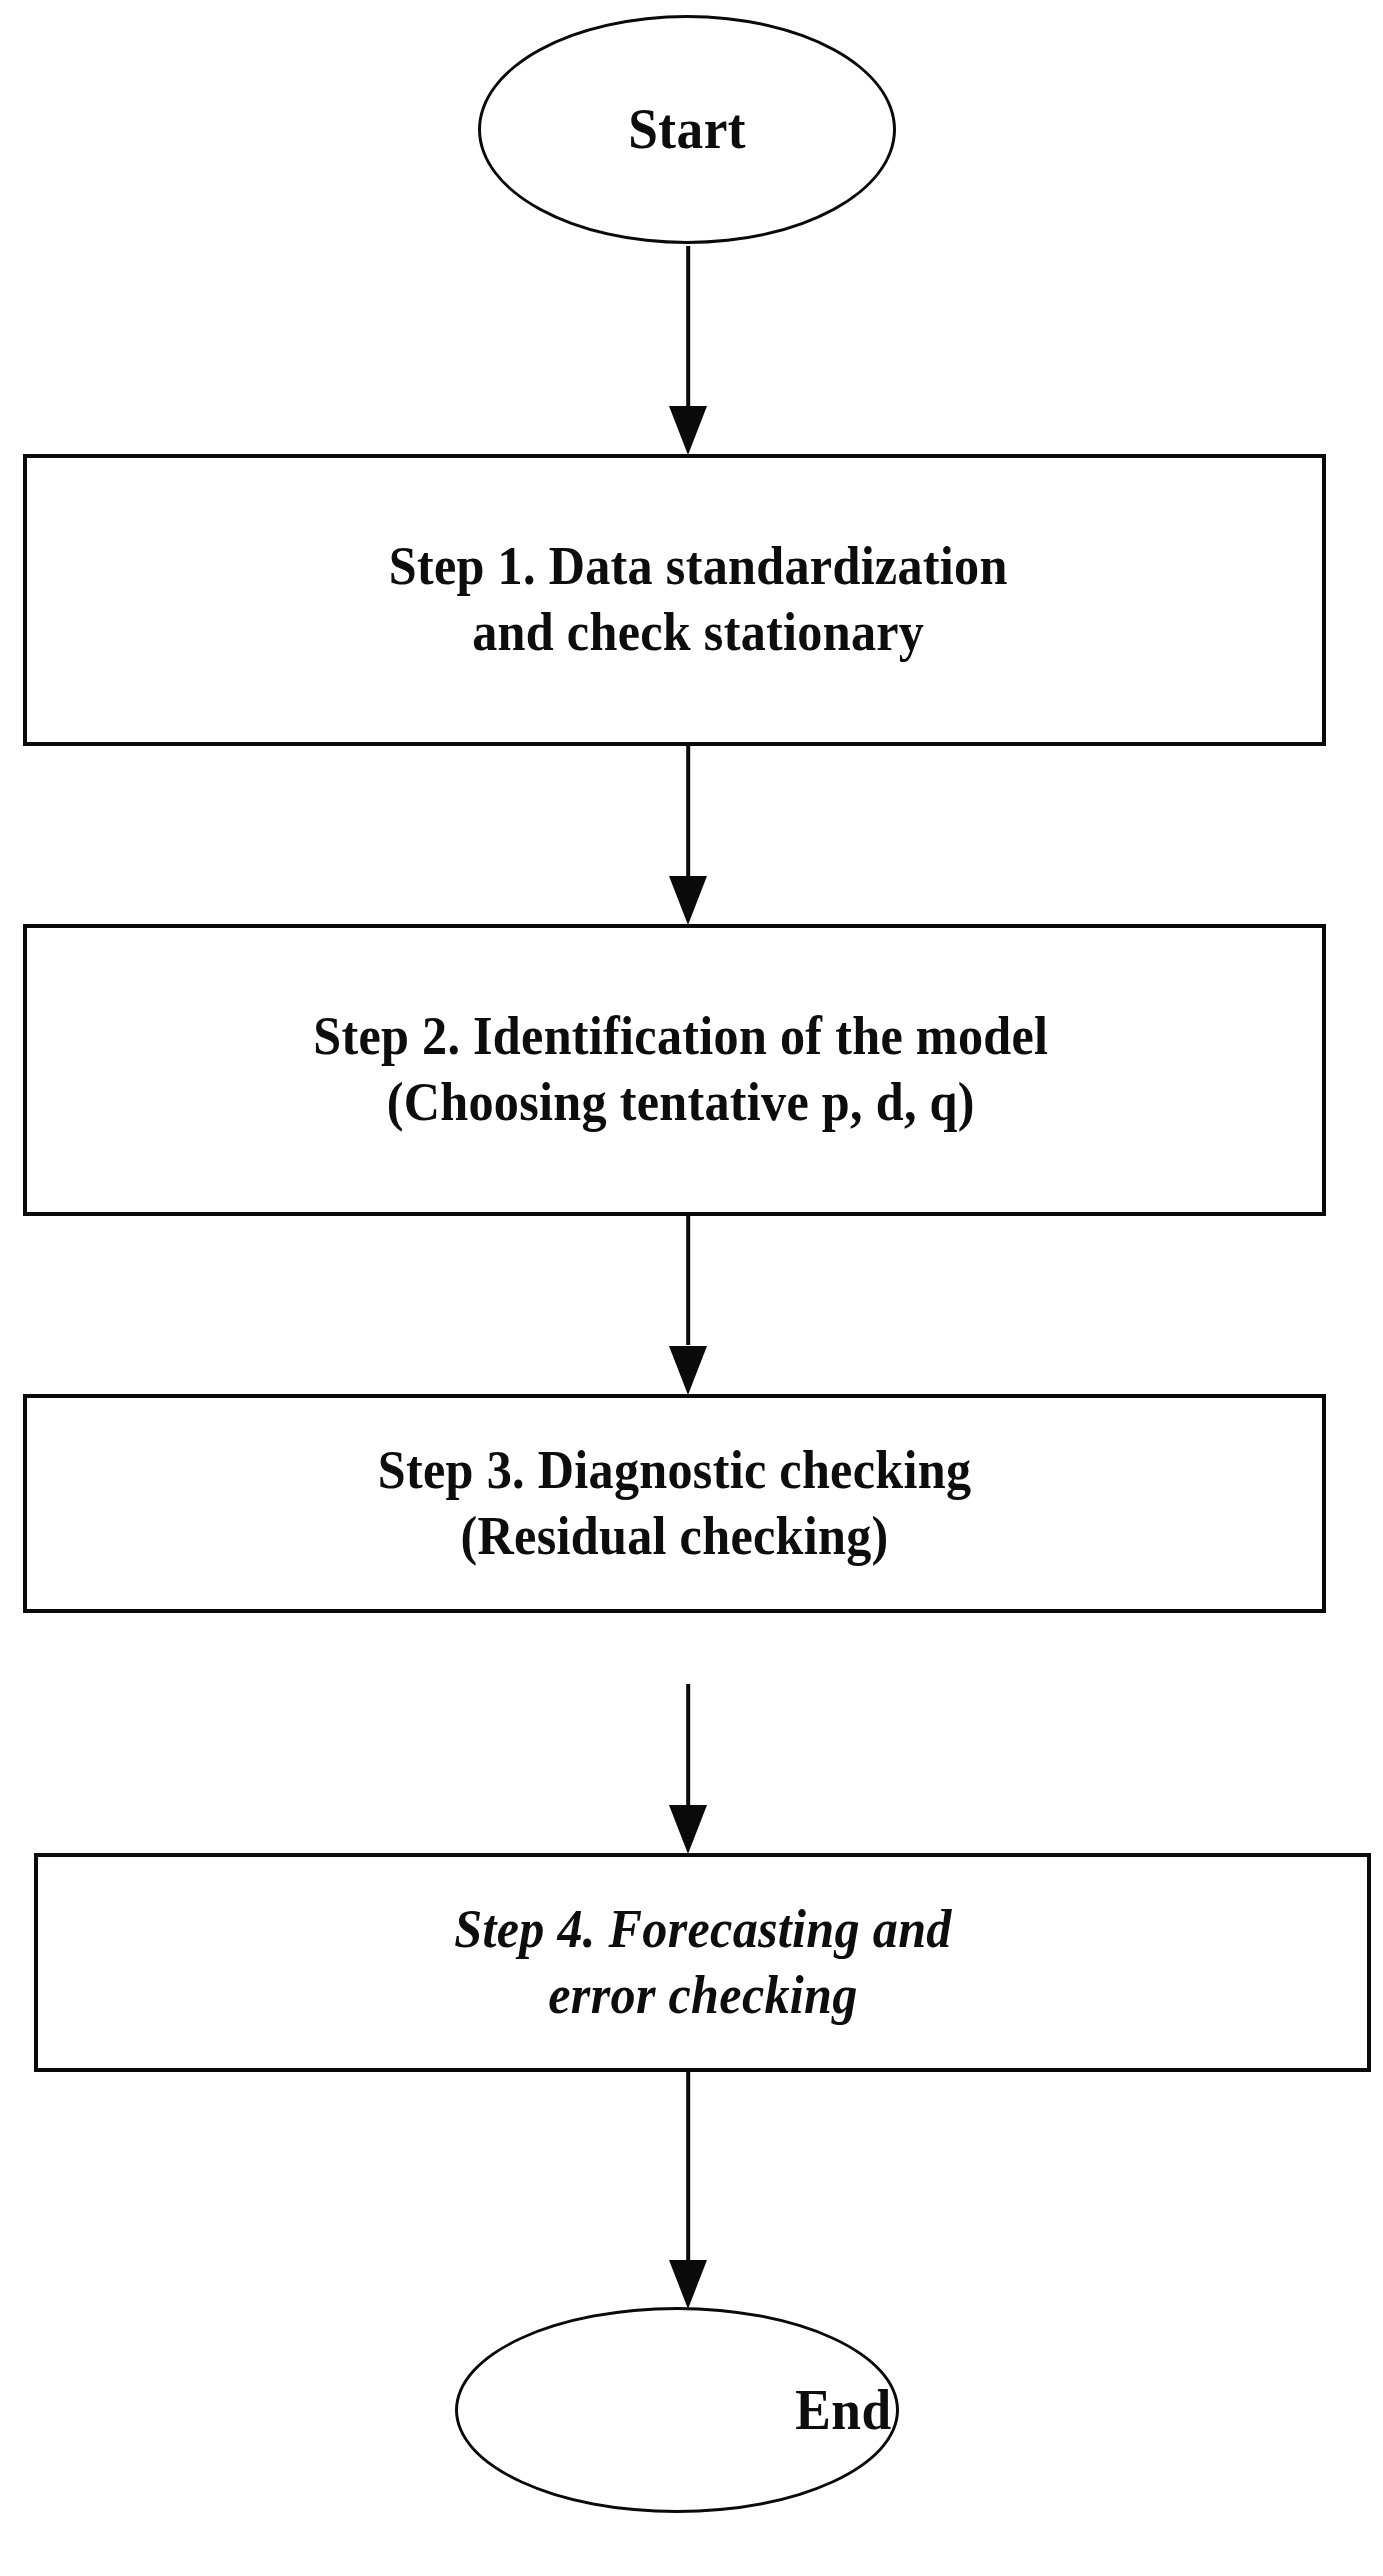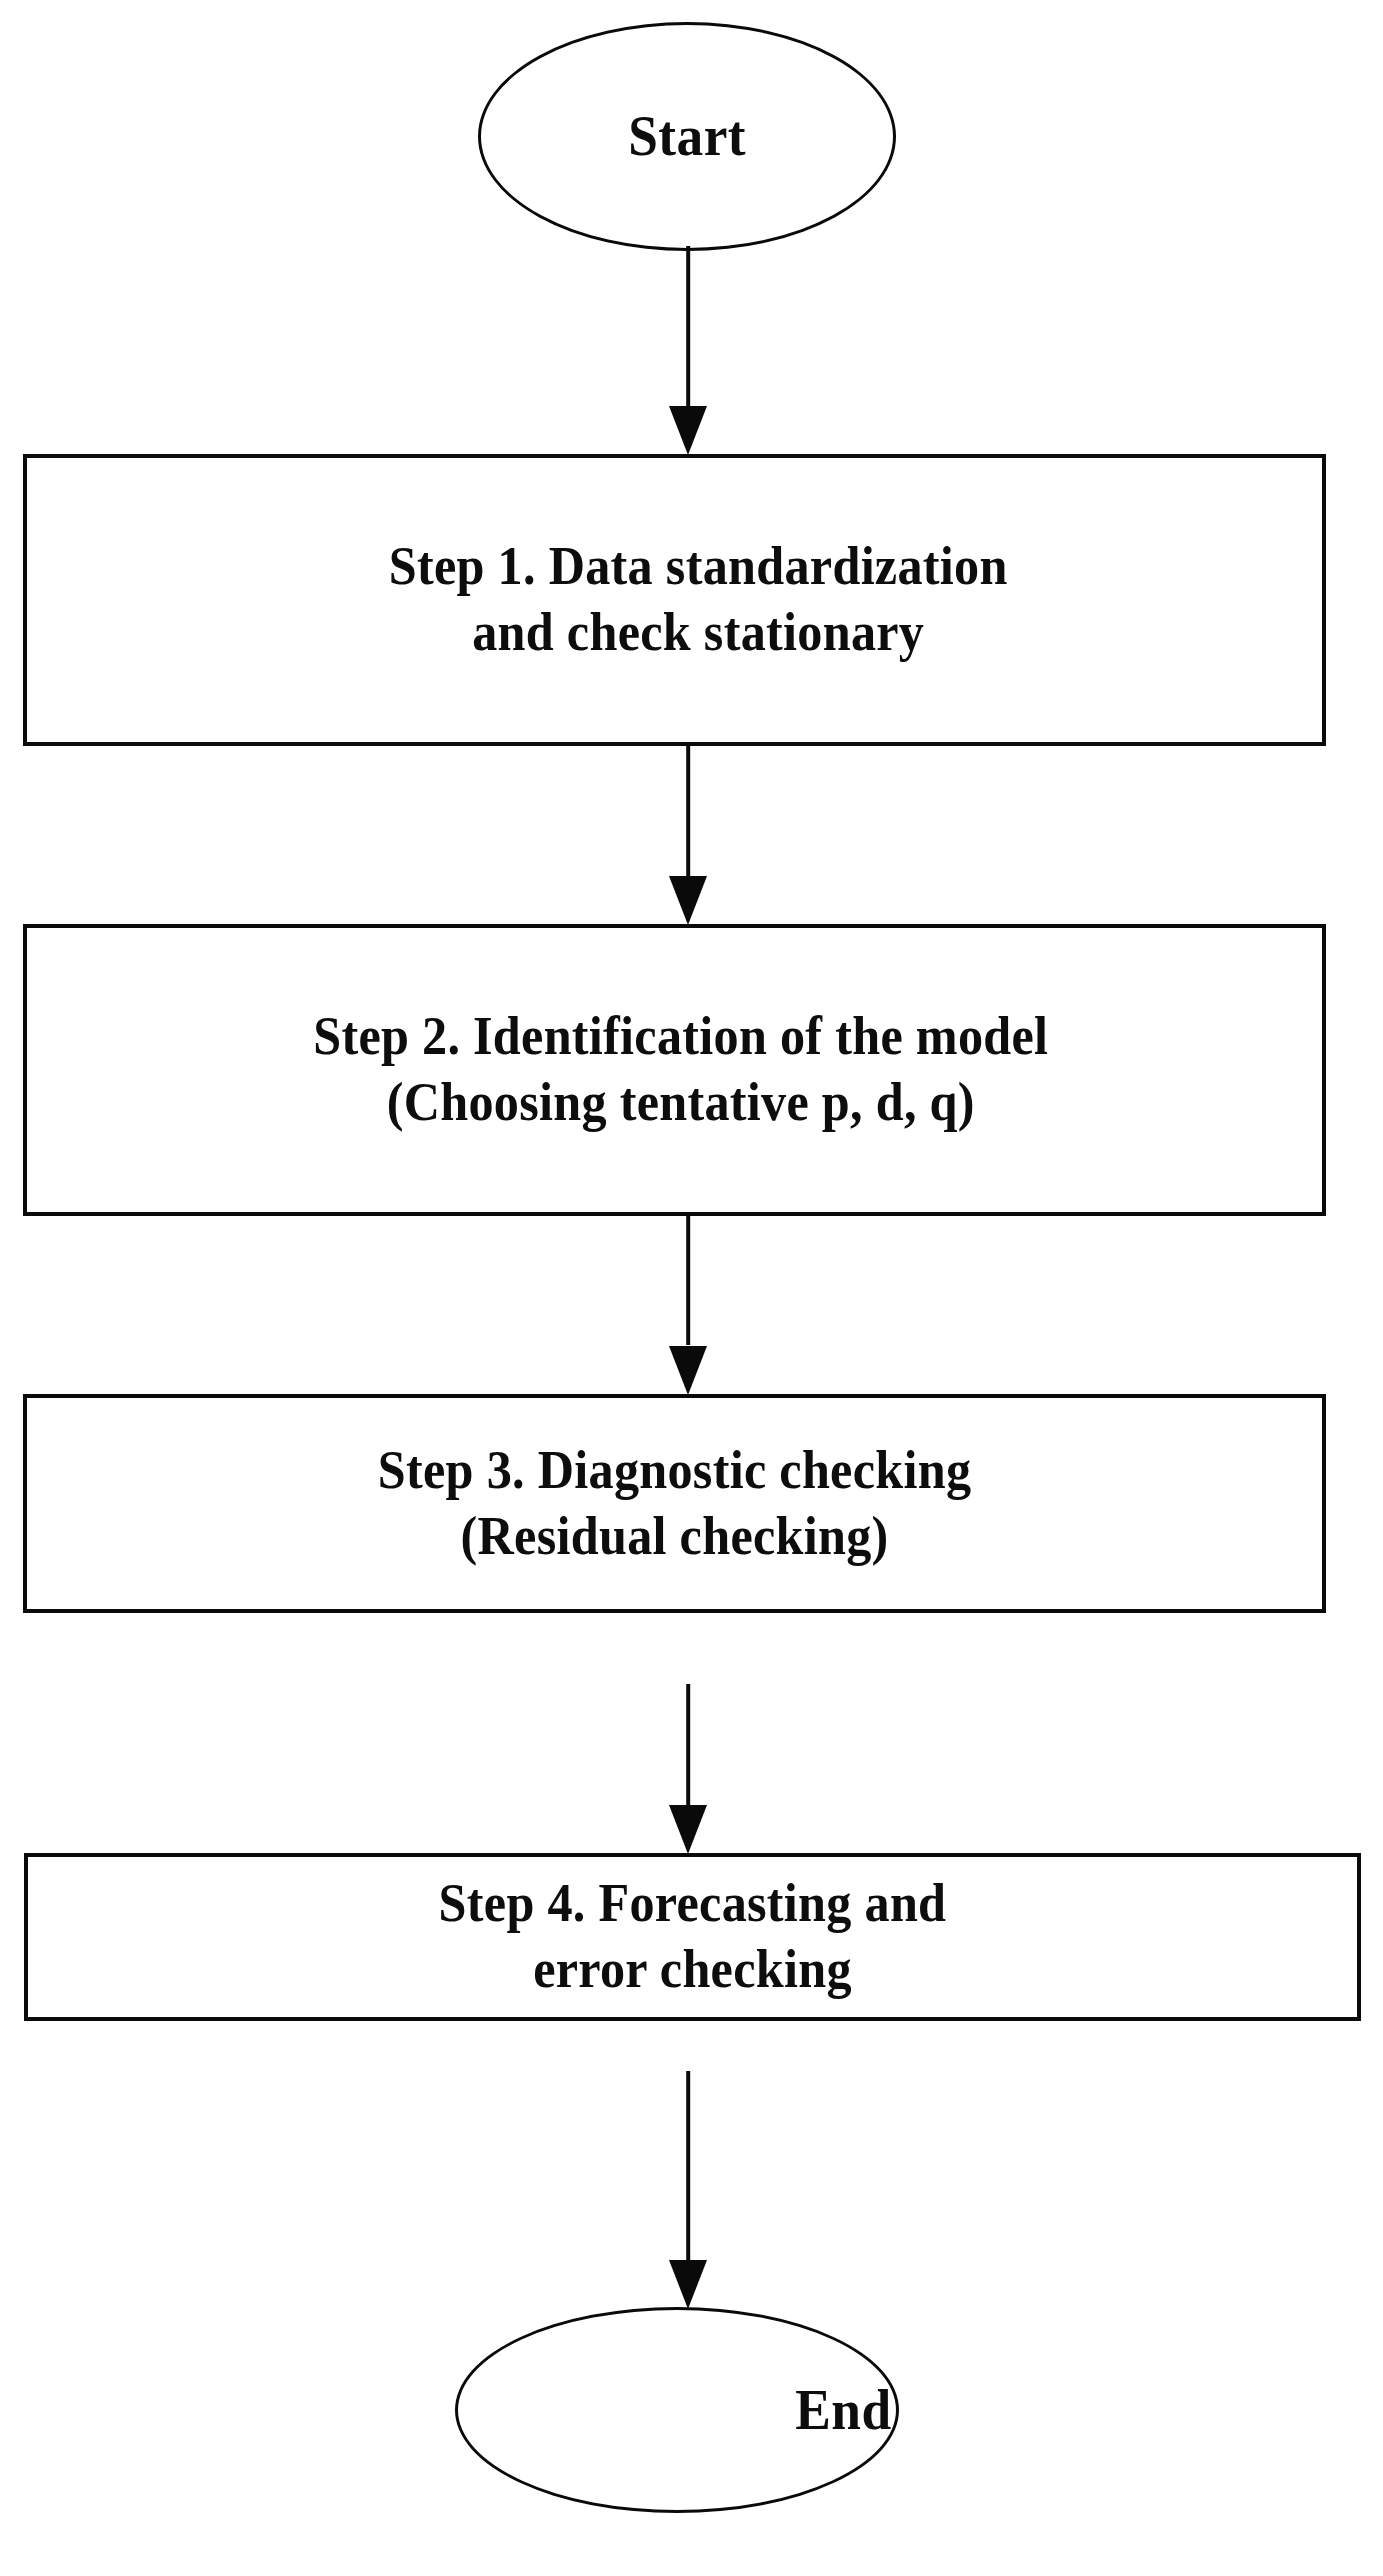--- a/index.html
+++ b/index.html
@@ -37,21 +37,21 @@
     line-height: 1.05;
     color: #0d0d0d;
     letter-spacing: 0.5px;
     text-align: center;
     white-space: nowrap;
     transform: scaleX(0.92);
   }
 
   #node-start {
     left: 478px;
-    top: 22px;
+    top: 15px;
     width: 418px;
     height: 229px;
     font-family: Liberation Serif, serif;
   }
   #node-end {
     left: 455px;
     top: 2307px;
     width: 444px;
     height: 206px;
     justify-content: flex-end;
@@ -74,21 +74,21 @@
     color: #0d0d0d;
     text-align: center;
     padding: 0 17.5px;
     transform: scaleX(0.93);
     letter-spacing: 0.3px;
   }
 
   #node-step1 { left: 23px;  top: 454px;  width: 1303px; height: 292px; padding-left: 48px; }
   #node-step2 { left: 23px;  top: 924px; width: 1303px; height: 292px; padding-left: 12px; }
   #node-step3 { left: 23px;  top: 1394px; width: 1303px; height: 219px; }
-  #node-step4 { left: 24px;  top: 1853px; width: 1337px; height: 168px; }
+  #node-step4 { left: 34px;  top: 1853px; width: 1337px; height: 219px; font-style: italic; }
 
   
   .connector {
     position: absolute;
     width: 62px;
     
   }
   .connector .shaft {
     position: absolute;
     left: 50%;

